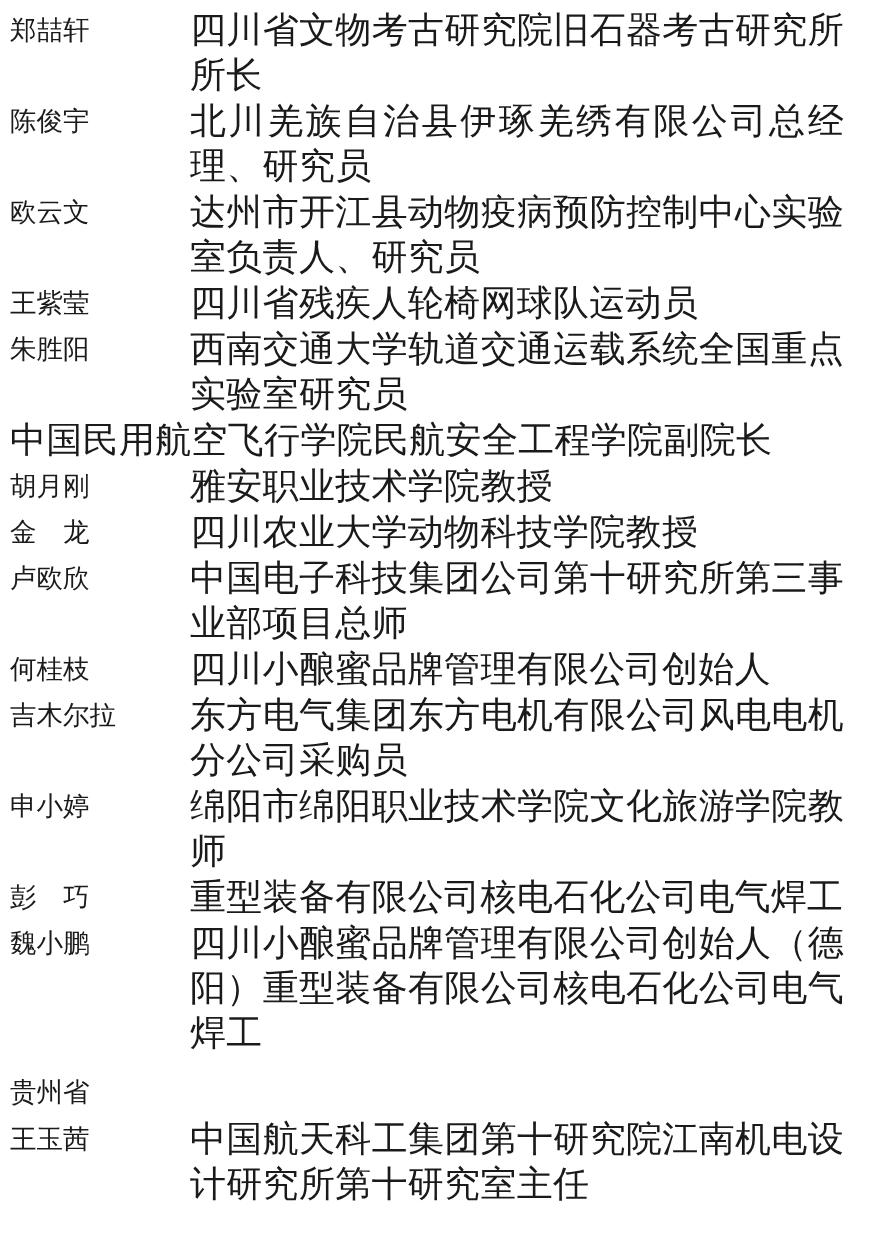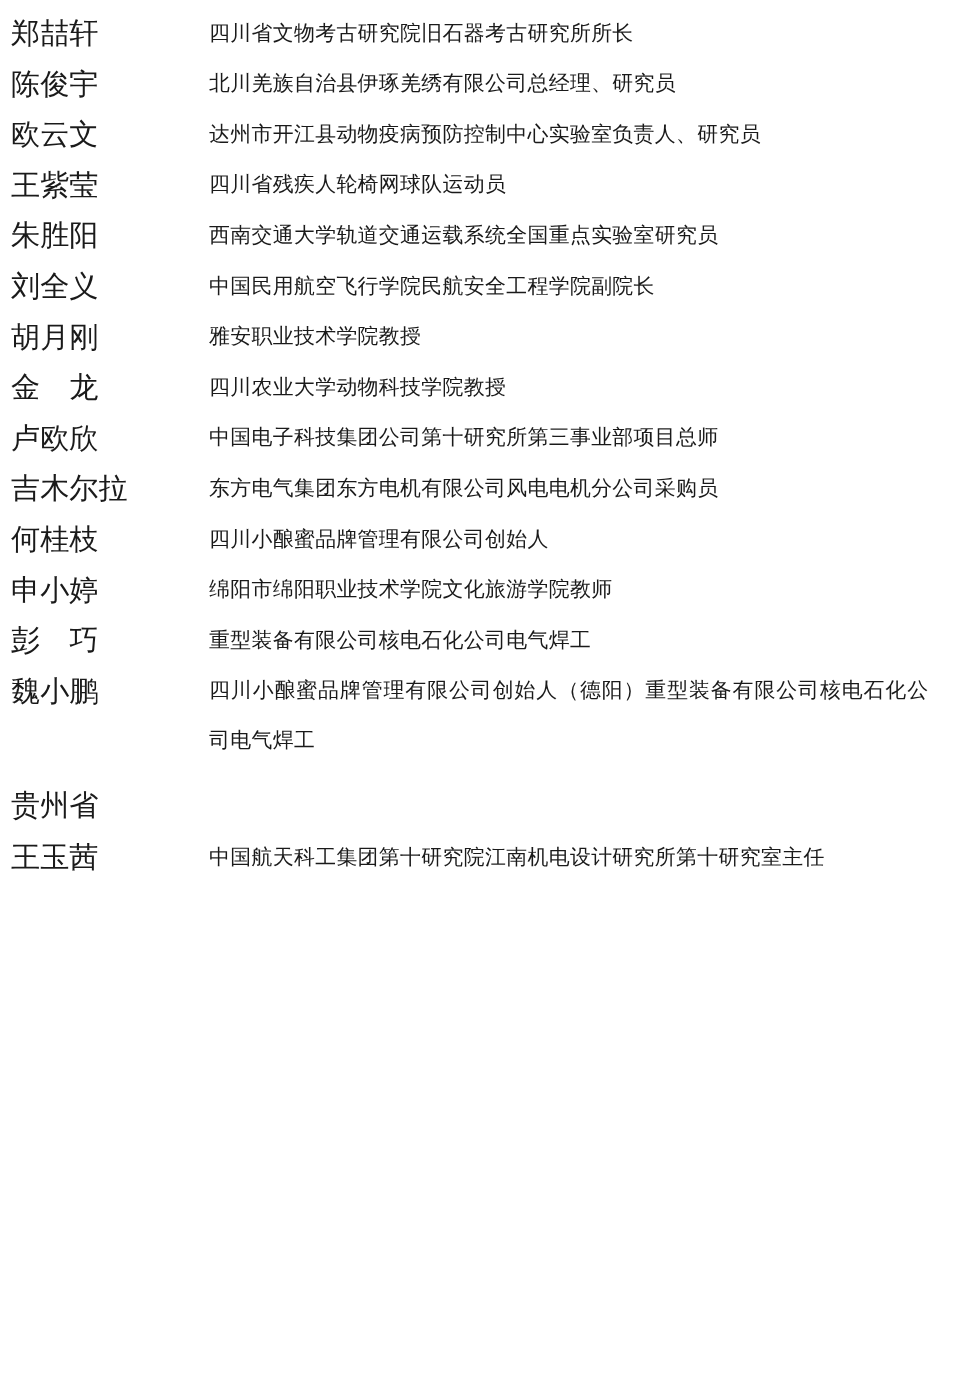--- a/index.html
+++ b/index.html
@@ -32,21 +32,21 @@
   .name {
     width: 180px;
     min-width: 180px;
     font-size: 26.5px;
     line-height: 45px;
     letter-spacing: 0px;
     white-space: pre;
   }
   .title {
     flex: 1;
-    font-size: 19px;
+    font-size: 36px;
     line-height: 45px;
     letter-spacing: 0.3px;
     text-align: justify;
     text-justify: inter-ideograph;
   }
   .section-heading {
     font-size: 26.5px;
     line-height: 45px;
     font-weight: normal;
     margin-top: 14px;
@@ -79,47 +79,46 @@
       <div class="name">王紫莹</div>
       <div class="title">四川省残疾人轮椅网球队运动员</div>
     </div>
 
     <div class="entry">
       <div class="name">朱胜阳</div>
       <div class="title">西南交通大学轨道交通运载系统全国重点实验室研究员</div>
     </div>
 
     <div class="entry">
-      <div class="name">刘全义</div>
       <div class="title">中国民用航空飞行学院民航安全工程学院副院长</div>
     </div>
 
     <div class="entry">
       <div class="name">胡月刚</div>
       <div class="title">雅安职业技术学院教授</div>
     </div>
 
     <div class="entry">
       <div class="name">金　龙</div>
       <div class="title">四川农业大学动物科技学院教授</div>
     </div>
 
     <div class="entry">
       <div class="name">卢欧欣</div>
       <div class="title">中国电子科技集团公司第十研究所第三事业部项目总师</div>
     </div>
 
     <div class="entry">
-      <div class="name">吉木尔拉</div>
-      <div class="title">东方电气集团东方电机有限公司风电电机分公司采购员</div>
+      <div class="name">何桂枝</div>
+      <div class="title">四川小酿蜜品牌管理有限公司创始人</div>
     </div>
 
     <div class="entry">
-      <div class="name">何桂枝</div>
-      <div class="title">四川小酿蜜品牌管理有限公司创始人</div>
+      <div class="name">吉木尔拉</div>
+      <div class="title">东方电气集团东方电机有限公司风电电机分公司采购员</div>
     </div>
 
 
     <div class="entry">
       <div class="name">申小婷</div>
       <div class="title">绵阳市绵阳职业技术学院文化旅游学院教师</div>
     </div>
 
     <div class="entry">
       <div class="name">彭　巧</div>

